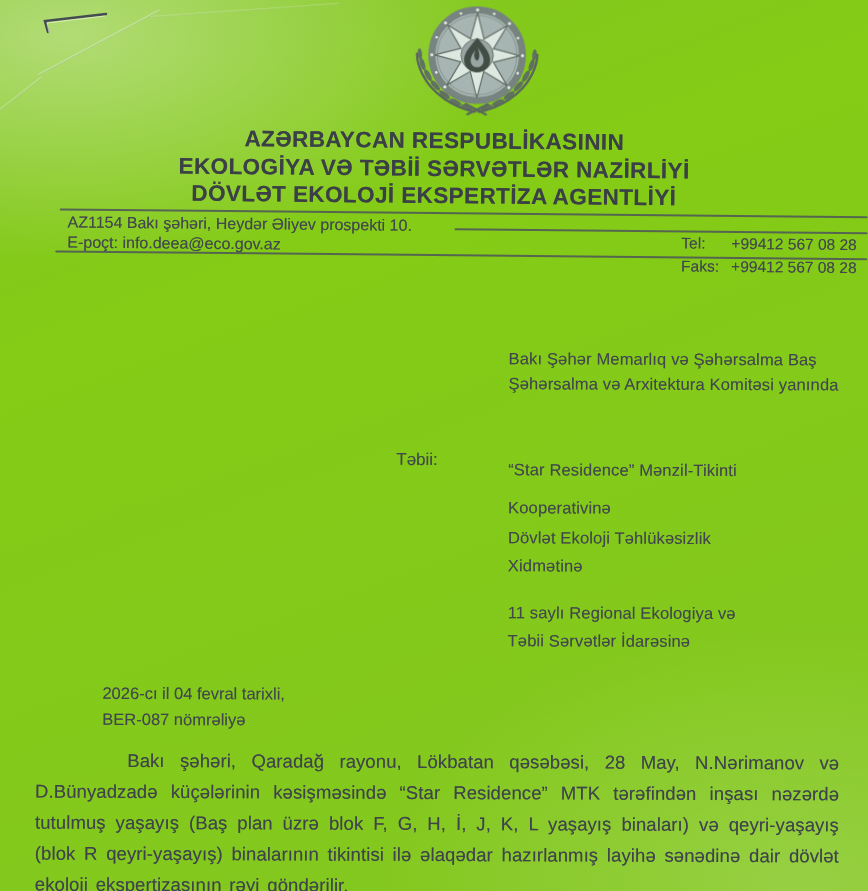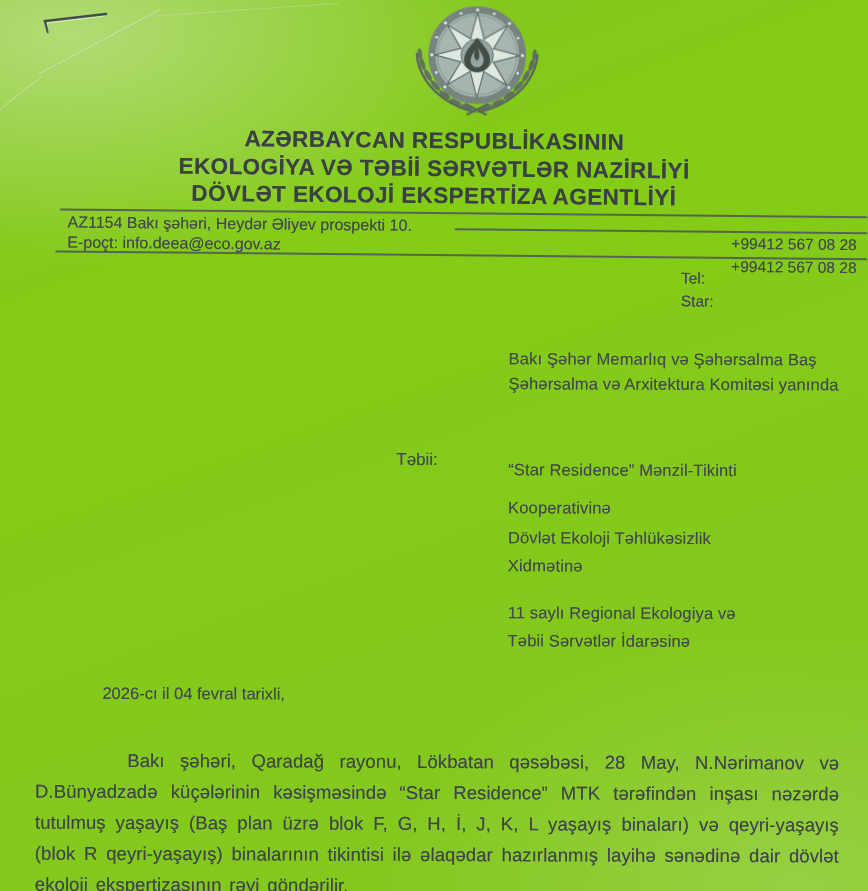--- a/index.html
+++ b/index.html
@@ -34,21 +34,21 @@
   .rule{position:absolute;height:2px;background:#4c535b;opacity:.85;border-radius:1px;}
   .rule-top{left:60px;top:212px;width:808px;}
   .rule-right{left:455px;top:228px;width:413px;height:1.6px;}
   .rule-bottom{left:56px;top:254px;width:812px;}
   .lh-text{position:absolute;font-size:16px;line-height:20px;color:#42474d;
     text-shadow:0 0 .5px rgba(66,71,77,.5);}
   .lh-address{left:68px;top:216px;}
   .lh-email{left:68px;top:236px;}
   .contact-row{position:absolute;display:flex;width:176px;font-size:15.5px;
     color:#42474d;text-shadow:0 0 .5px rgba(66,71,77,.5);}
-  .contact-row .lbl{width:50px;margin-top:35px;}
+  .contact-row .lbl{width:50px;}
   .contact-row.tel{left:682px;top:232px;}
   .contact-row.fax{left:682px;top:255px;}
   .addr-block{position:absolute;left:508px;width:360px;font-size:16.5px;
     color:#42474d;letter-spacing:.15px;text-shadow:0 0 .5px rgba(66,71,77,.45);}
   .addr-block .ln{white-space:nowrap;}
   .b1{top:346px;line-height:24.5px;}
   .b2{top:450px;line-height:38px;}
   .b3{top:523px;line-height:28px;}
   .b4{top:598px;line-height:28px;}
   .copy-label{position:absolute;left:396px;top:450px;font-size:17px;color:#42474d;
@@ -138,21 +138,21 @@
     <div class="rule rule-top"></div>
     <div class="lh-text lh-address">AZ1154 Bakı şəhəri, Heydər Əliyev prospekti 10.</div>
     <div class="lh-text lh-email">E-poçt: info.deea@eco.gov.az</div>
     <div class="rule rule-right"></div>
     <div class="contact-row tel">
       <span class="lbl">Tel:</span>
       <span>+99412 567 08 28</span>
     </div>
     <div class="rule rule-bottom"></div>
     <div class="contact-row fax">
-      <span class="lbl">Star:</span>
+      <span class="lbl">Faks:</span>
       <span>+99412 567 08 28</span>
     </div>
   </div>
 
   <div class="tilt-b">
     <div class="addr-block b1">
       <div class="ln">Bakı Şəhər Memarlıq və Şəhərsalma Baş</div>
       <div class="ln">Şəhərsalma və Arxitektura Komitəsi yanında</div>
     </div>
 
@@ -168,17 +168,18 @@
       <div class="ln">Xidmətinə</div>
     </div>
 
     <div class="addr-block b4">
       <div class="ln">11 saylı Regional Ekologiya və</div>
       <div class="ln">Təbii Sərvətlər İdarəsinə</div>
     </div>
 
     <div class="ref-block">
       <div>2026-cı il 04 fevral tarixli,</div>
+      <div>BER-087 nömrəliyə</div>
     </div>
 
     <div class="body-par">Bakı şəhəri, Qaradağ rayonu, Lökbatan qəsəbəsi, 28 May, N.Nərimanov və D.Bünyadzadə küçələrinin kəsişməsində “Star Residence” MTK tərəfindən inşası nəzərdə tutulmuş yaşayış (Baş plan üzrə blok F, G, H, İ, J, K, L yaşayış binaları) və qeyri-yaşayış (blok R qeyri-yaşayış) binalarının tikintisi ilə əlaqədar hazırlanmış layihə sənədinə dair dövlət ekoloji ekspertizasının rəyi göndərilir.</div>
   </div>
 </div>
 
 </body></html>

